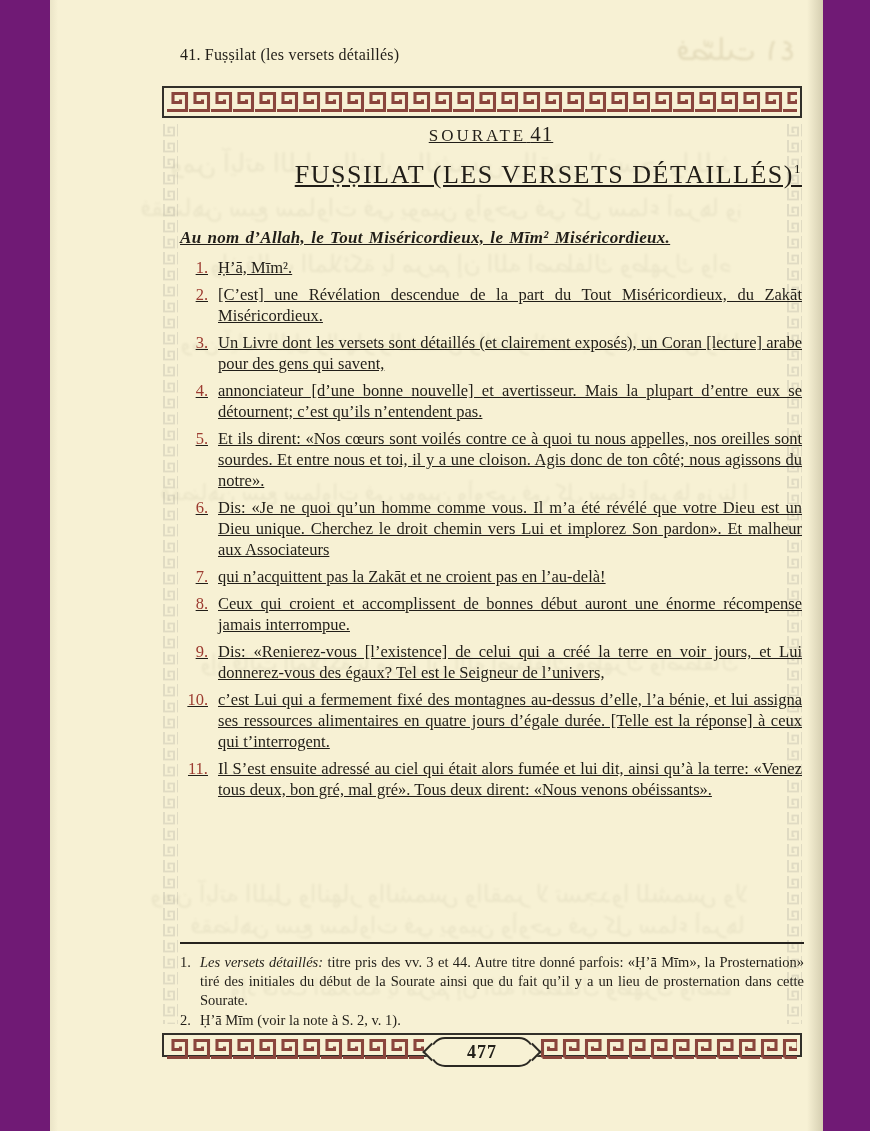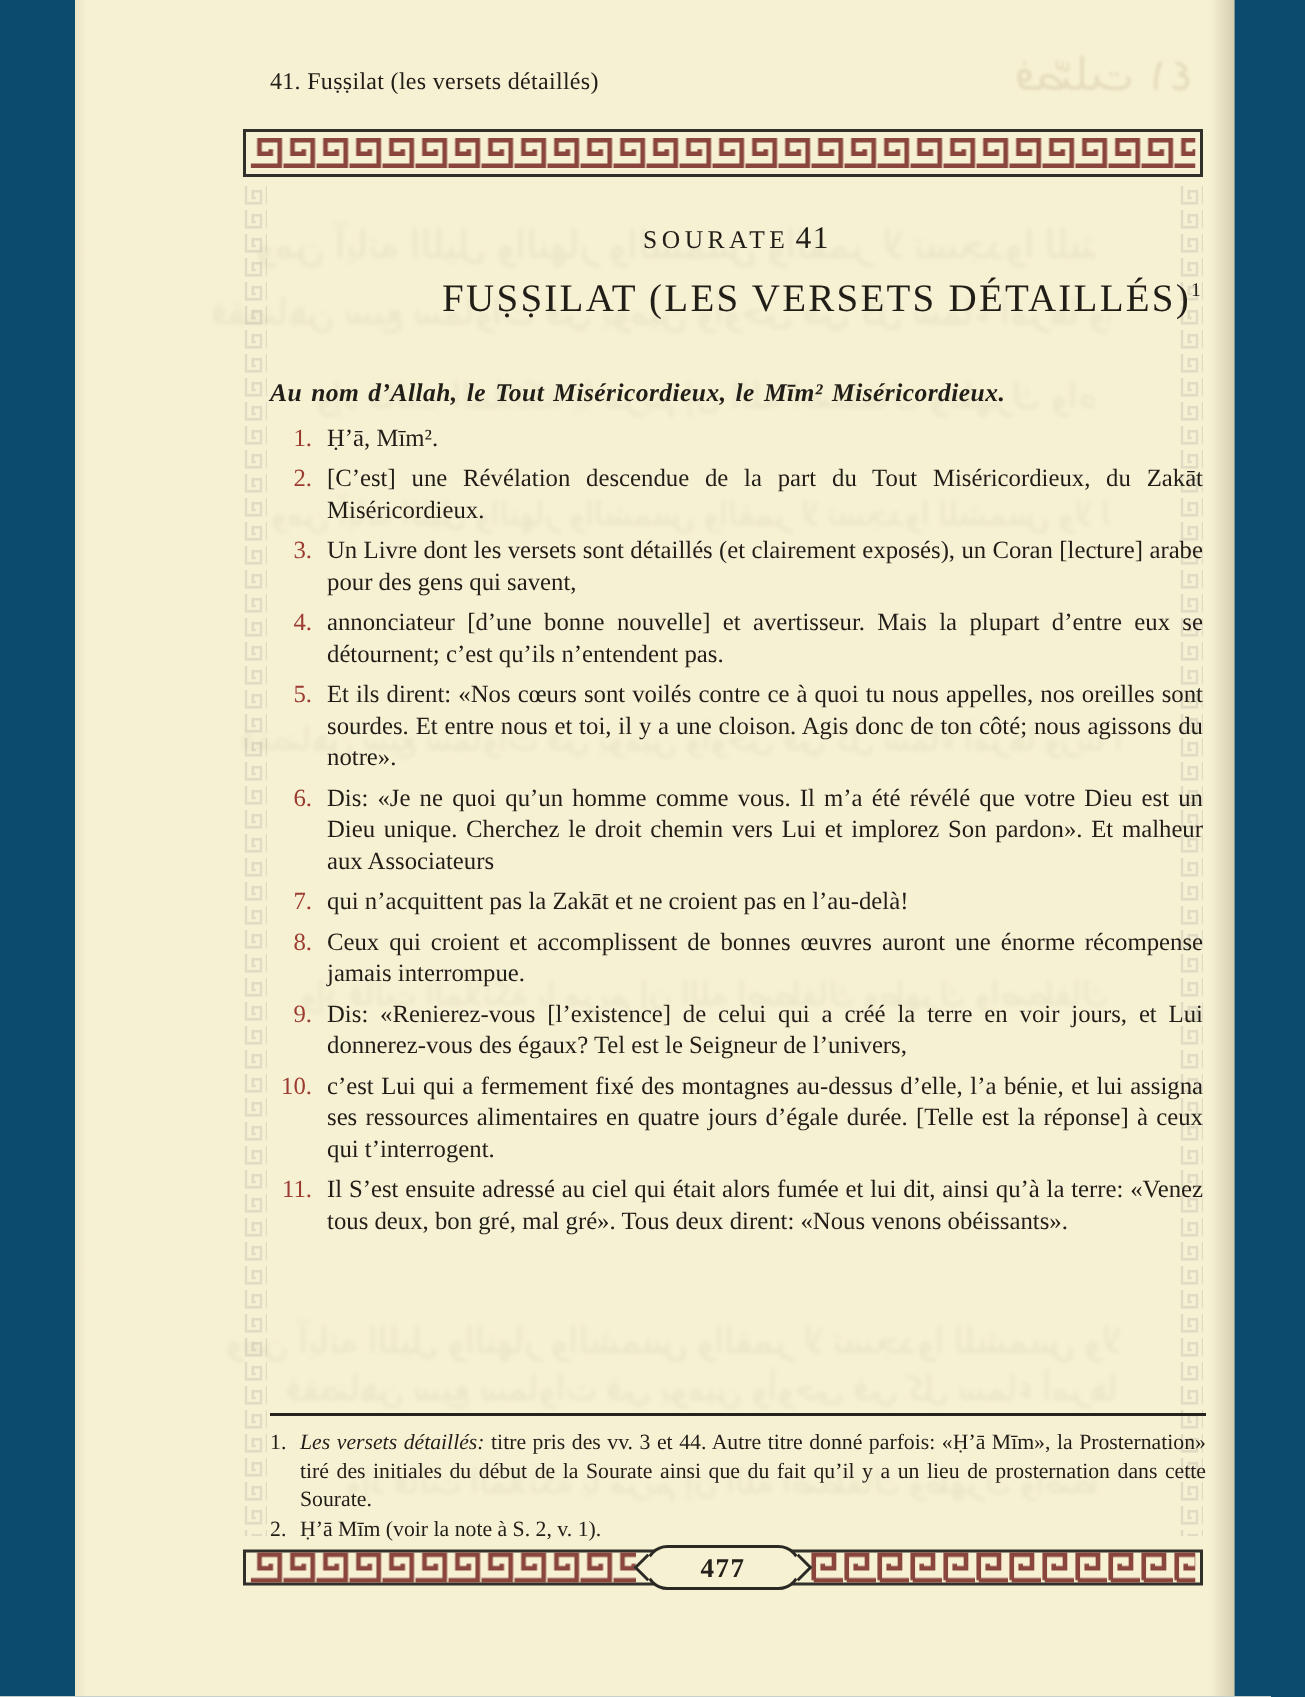--- a/index.html
+++ b/index.html
@@ -4,57 +4,57 @@
 <style>
   :root{
     --page-cream:#f7f1d4;
     --ink:#211e18;
     --accent-maroon:#8a453c;
     --verse-red:#9c3b30;
     --band-border:#32302a;
   }
   *{margin:0;padding:0;box-sizing:border-box;}
   body{background:#ffffff;font-family:"Liberation Serif","DejaVu Serif",serif;color:var(--ink);}
-  .scan{position:relative;width:870px;height:1131px;background:#0c4a6e;overflow:hidden;}
+  .scan{position:relative;width:870px;height:1131px;background:#701a75;overflow:hidden;}
   .page{position:absolute;left:50px;top:0;width:773px;height:1131px;background:var(--page-cream);}
   .page-edge-r{position:absolute;right:0;top:0;bottom:0;width:16px;
     background:linear-gradient(to right, rgba(90,80,50,0), rgba(90,80,50,0.22));}
   .page-edge-l{position:absolute;left:0;top:0;bottom:0;width:8px;
     background:linear-gradient(to left, rgba(90,80,50,0), rgba(90,80,50,0.08));}
 
   
   .bleed{position:absolute;color:#8f8a6b;opacity:0.11;filter:blur(1.3px);
     transform:scaleX(-1);direction:rtl;white-space:nowrap;overflow:hidden;pointer-events:none;}
   .bleed.stamp{color:#bcae85;opacity:0.30;filter:blur(1px);font-size:30px;}
   .v-meander{position:absolute;opacity:0.17;filter:grayscale(100%);pointer-events:none;}
 
   
   .running-head{position:absolute;left:130px;top:46px;font-size:16px;letter-spacing:0.2px;}
 
   
   .band{position:absolute;left:112px;width:640px;border:2px solid var(--band-border);
     background:var(--page-cream);padding:2px 3px;}
   .band-top{top:86px;height:32px;}
-  .band-bottom{top:1033px;height:24px;display:flex;align-items:center;overflow:visible;}
+  .band-bottom{top:1033px;height:24px;display:flex;align-items:flex-start;overflow:visible;}
   .band svg{display:block;}
   .band-bottom .m-side{flex:1 1 auto;height:24px;}
   .mp{stroke:var(--accent-maroon);}
   .mpg{stroke:#77735f;}
 
   .cartouche{position:relative;flex:0 0 auto;width:104px;height:30px;margin:0 6px;
     background:var(--page-cream);border:2.5px solid #2b2923;border-radius:15px;
     display:flex;align-items:center;justify-content:center;z-index:2;}
   .cartouche::before,.cartouche::after{content:'';position:absolute;top:50%;width:11px;height:11px;
     background:var(--page-cream);transform:translateY(-50%) rotate(45deg);}
   .cartouche::before{left:-7px;border-left:2.5px solid #2b2923;border-bottom:2.5px solid #2b2923;}
   .cartouche::after{right:-7px;border-right:2.5px solid #2b2923;border-top:2.5px solid #2b2923;}
   .page-number{font-size:18px;font-weight:bold;letter-spacing:1px;color:#24211b;}
 
   
-  .content{position:absolute;left:130px;top:140px;width:622px;}
+  .content{position:absolute;left:130px;top:116px;width:622px;text-decoration:underline;}
   .h-sourate{text-align:center;margin-top:6px;}
   .h-sourate .lbl{font-size:17px;letter-spacing:3px;}
   .h-sourate .num{font-size:21px;letter-spacing:1px;}
   .h-title{text-align:right;margin-top:13px;font-size:26px;letter-spacing:1.5px;}
   .h-title sup{font-size:13px;}
   .h-versecount{text-align:center;margin-top:15px;font-size:15px;font-weight:bold;}
   .h-period{text-align:center;margin-top:4px;font-size:15px;font-weight:bold;font-style:italic;}
   .bismillah{margin-top:38px;font-size:17px;font-weight:bold;font-style:italic;
     letter-spacing:0.3px;word-spacing:1.5px;}
 
@@ -164,21 +164,21 @@
     <span class="vtext">Dis: «Je ne quoi qu’un homme comme vous. Il m’a été révélé que votre Dieu est un Dieu unique. Cherchez le droit chemin vers Lui et implorez Son pardon». Et malheur aux Associateurs</span>
   </div>
 
   <div class="verse">
     <span class="vnum">7.</span>
     <span class="vtext">qui n’acquittent pas la Zakāt et ne croient pas en l’au-delà!</span>
   </div>
 
   <div class="verse">
     <span class="vnum">8.</span>
-    <span class="vtext">Ceux qui croient et accomplissent de bonnes œuvres auront une énorme récompense jamais interrompue.</span>
+    <span class="vtext">Ceux qui croient et accomplissent de bonnes début auront une énorme récompense jamais interrompue.</span>
   </div>
 
   <div class="verse">
     <span class="vnum">9.</span>
     <span class="vtext">Dis: «Renierez-vous [l’existence] de celui qui a créé la terre en voir jours, et Lui donnerez-vous des égaux? Tel est le Seigneur de l’univers,</span>
   </div>
 
   <div class="verse">
     <span class="vnum">10.</span>
     <span class="vtext">c’est Lui qui a fermement fixé des montagnes au-dessus d’elle, l’a bénie, et lui assigna ses ressources alimentaires en quatre jours d’égale durée. [Telle est la réponse] à ceux qui t’interrogent.</span>

